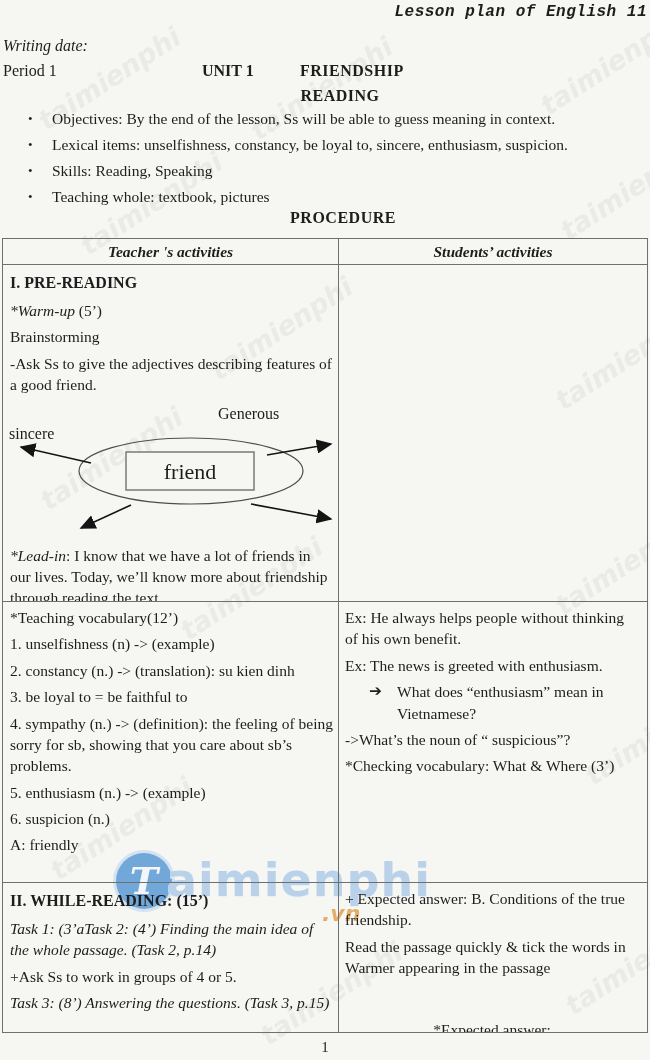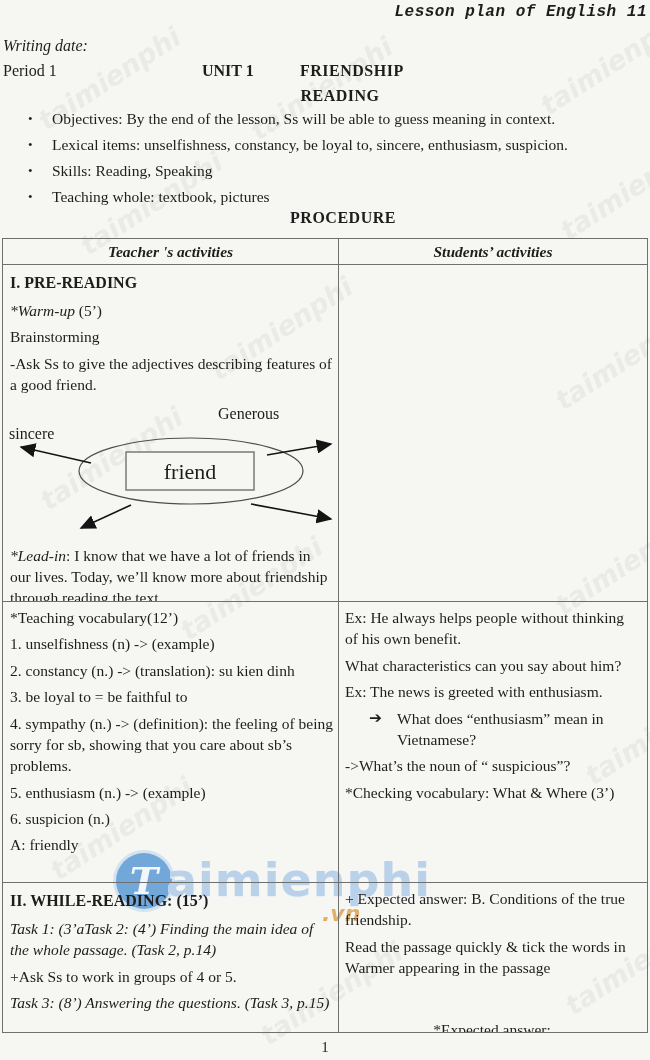--- a/index.html
+++ b/index.html
@@ -174,21 +174,20 @@
     <p>5. enthusiasm (n.) -&gt; (example)</p>
     <p>6. suspicion (n.)</p>
     <p class="indent52">A: friendly</p>
     <div class="opt-bc">
       <span class="opt-b">B: happy</span>
       <span class="opt-c">C: suspicious</span>
     </div>
   </div>
   <div class="cell rowline col2">
     <p>Ex: He always helps people without thinking of his own benefit.</p>
-    <p>What characteristics can you say about him?</p>
     <p class="gap-top36">Ex: The news is greeted with enthusiasm.</p>
     <div class="arrow-line">
       <span class="arrow-glyph">➔</span>
       <span>What does “enthusiasm” mean in Vietnamese?</span>
     </div>
     <p>-&gt;What’s the noun of “ suspicious”?</p>
     <p>*Checking vocabulary: What &amp; Where  (3’)</p>
   </div>
 
   <div class="cell rowline">

